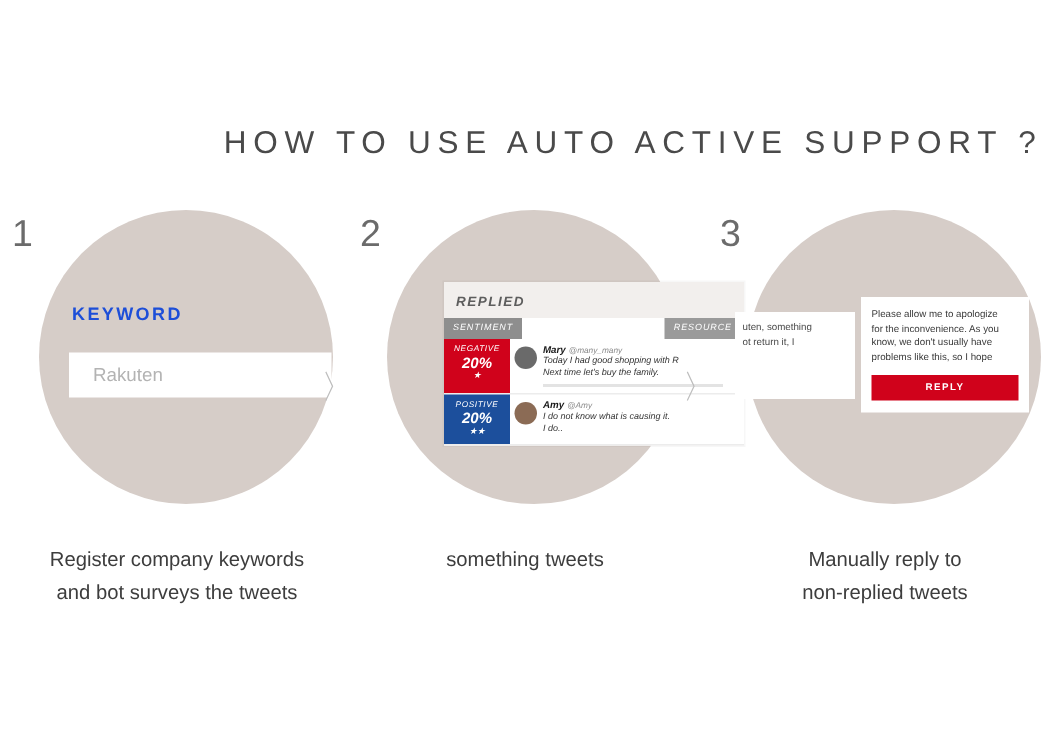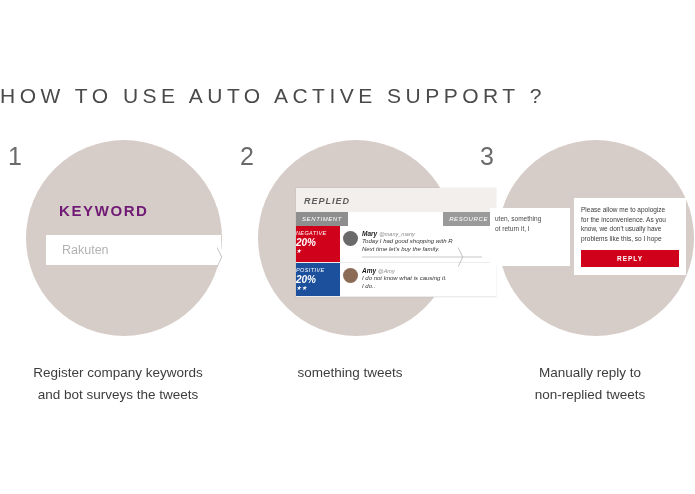--- a/index.html
+++ b/index.html
@@ -12,21 +12,21 @@
     height: 494px;
     position: relative;
     font-family: "Liberation Sans", sans-serif;
     overflow: hidden;
   }
   .title {
     position: absolute;
     top: 84px;
     left: 0;
     width: 695px;
-    text-align: left;
+    text-align: right;
     font-size: 21px;
     letter-spacing: 4.5px;
     color: #4a4a4a;
     font-weight: 400;
   }
   .step {
     position: absolute;
     top: 140px;
   }
   .step-num {
@@ -67,26 +67,26 @@
     font-size: 22px;
     color: #bdbdbd;
     font-family: "Liberation Sans", sans-serif;
   }
   #arrow1 { left: 214px; }
   #arrow2 { left: 455px; }
 
   
   .kw-label {
     position: absolute;
-    left: 33px;
+    left: 22px;
     top: 62px;
-    font-size: 15px;
+    font-size: 12px;
     letter-spacing: 1.6px;
     font-weight: bold;
-    color: #701a75;
+    color: #1d4ed8;
   }
   .kw-input {
     position: absolute;
     left: 20px;
     top: 95px;
     width: 175px;
     height: 30px;
     background: #ffffff;
     display: flex;
     align-items: center;
@@ -130,21 +130,21 @@
   .ui2-rows { background: #ffffff; }
   .ui2-row {
     display: flex;
     align-items: stretch;
     border-bottom: 1px solid #ececec;
   }
   .sent-badge {
     width: 44px;
     flex: 0 0 44px;
     color: #fff;
-    text-align: left;
+    text-align: center;
     padding: 4px 0 5px 0;
   }
   .sent-badge.neg { background: #d0021b; }
   .sent-badge.pos { background: #1c4f9c; }
   .sent-name {
     font-size: 5.5px;
     letter-spacing: .4px;
     display: block;
     margin-bottom: 1px;
   }

